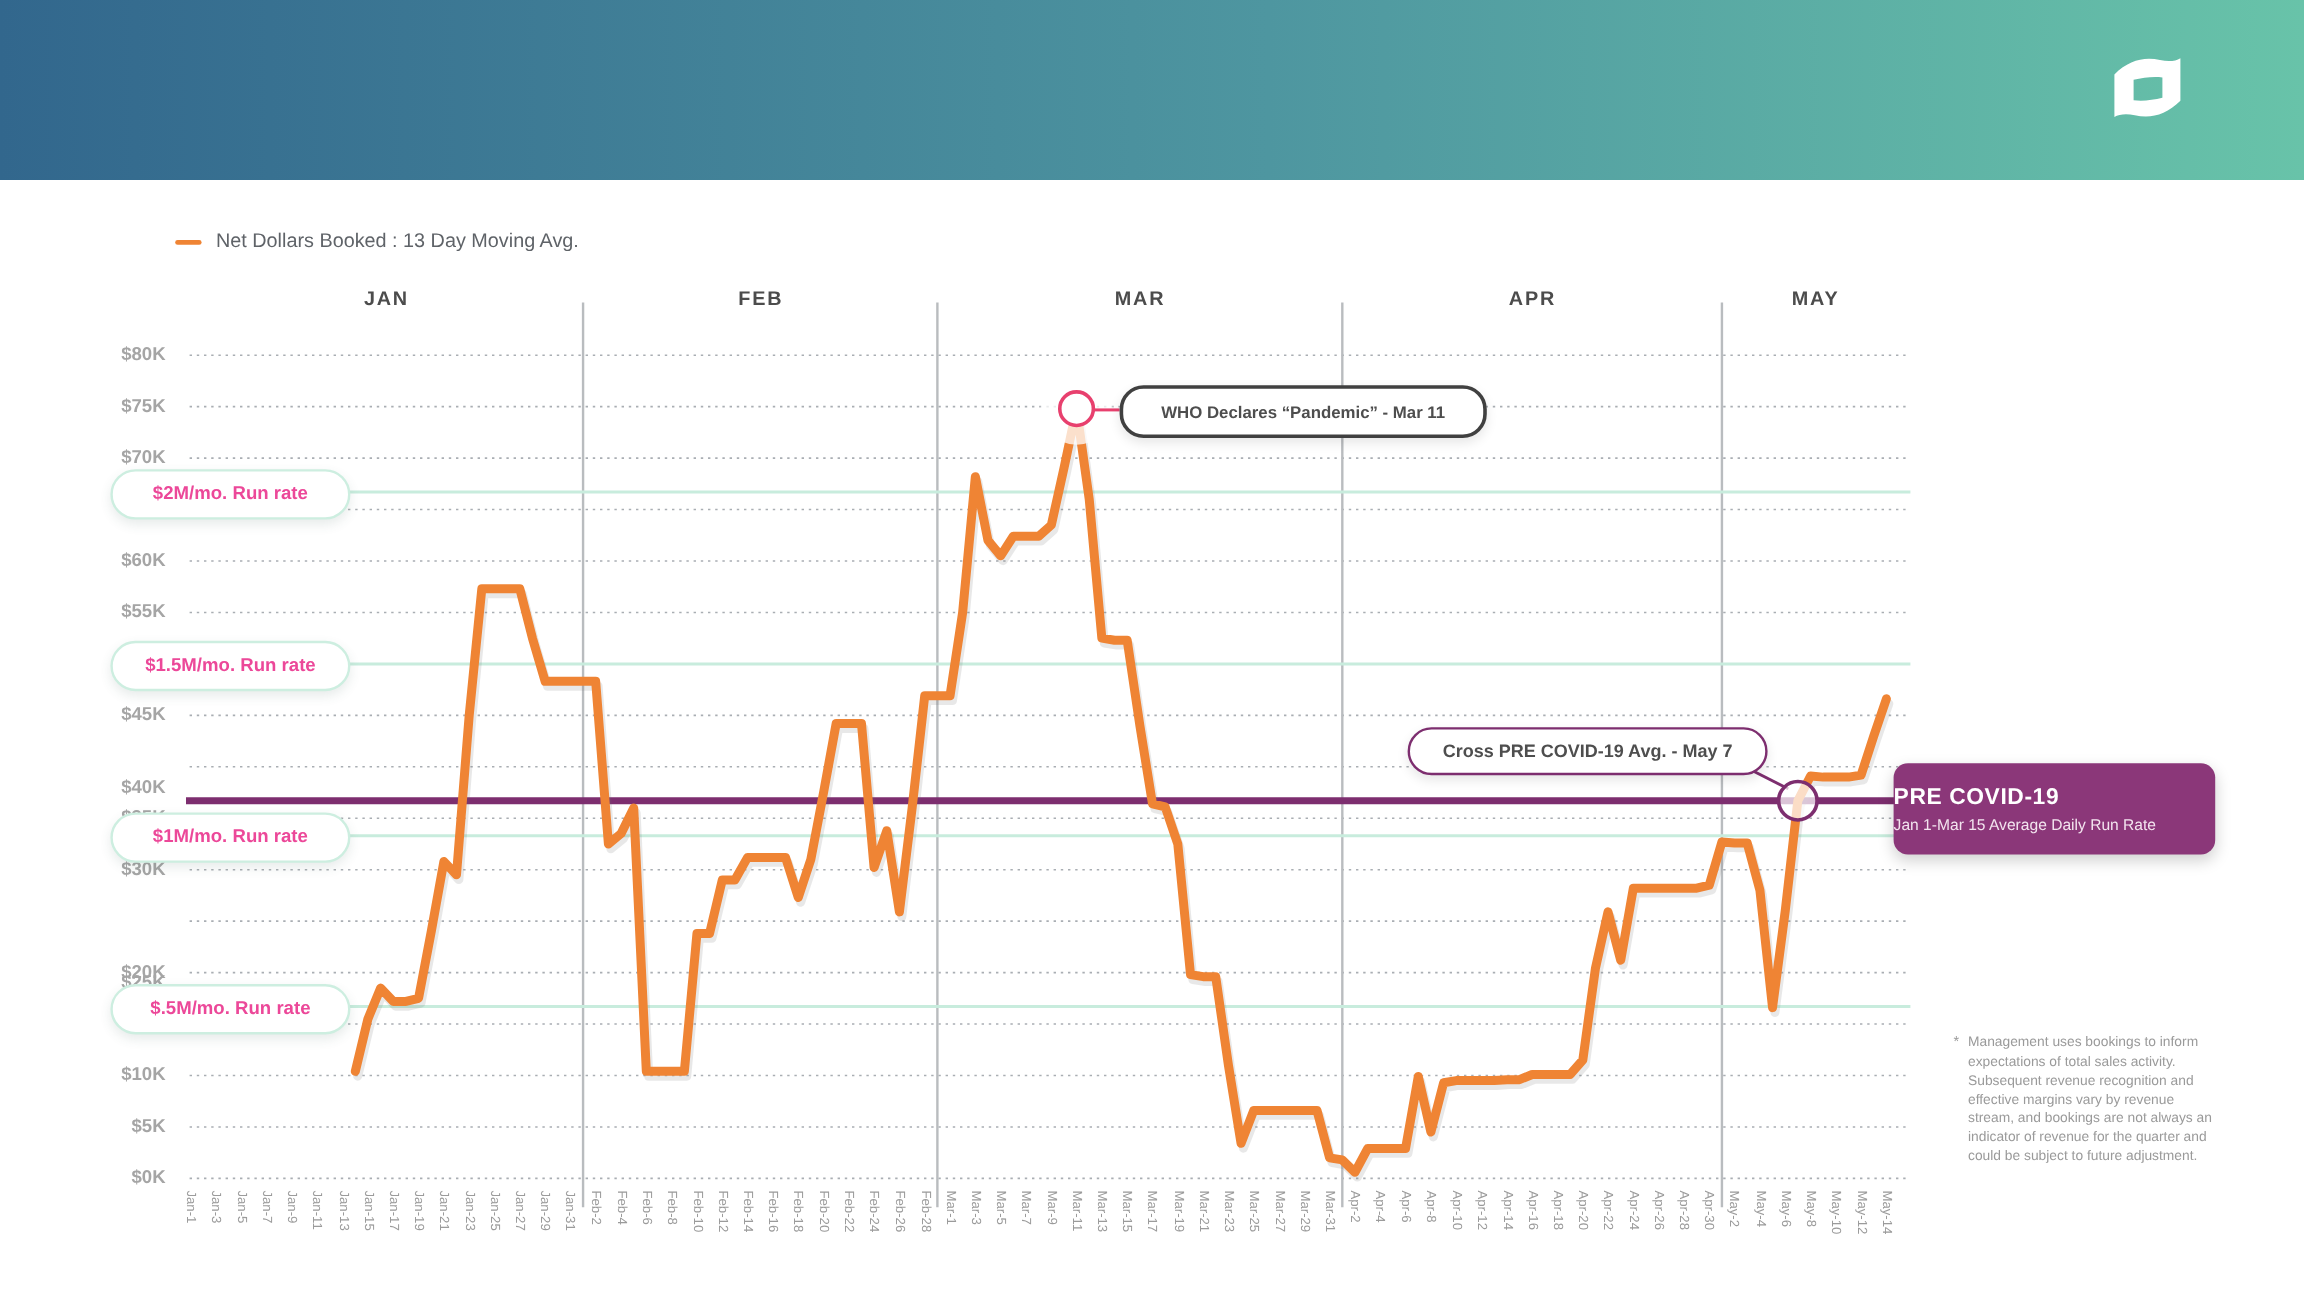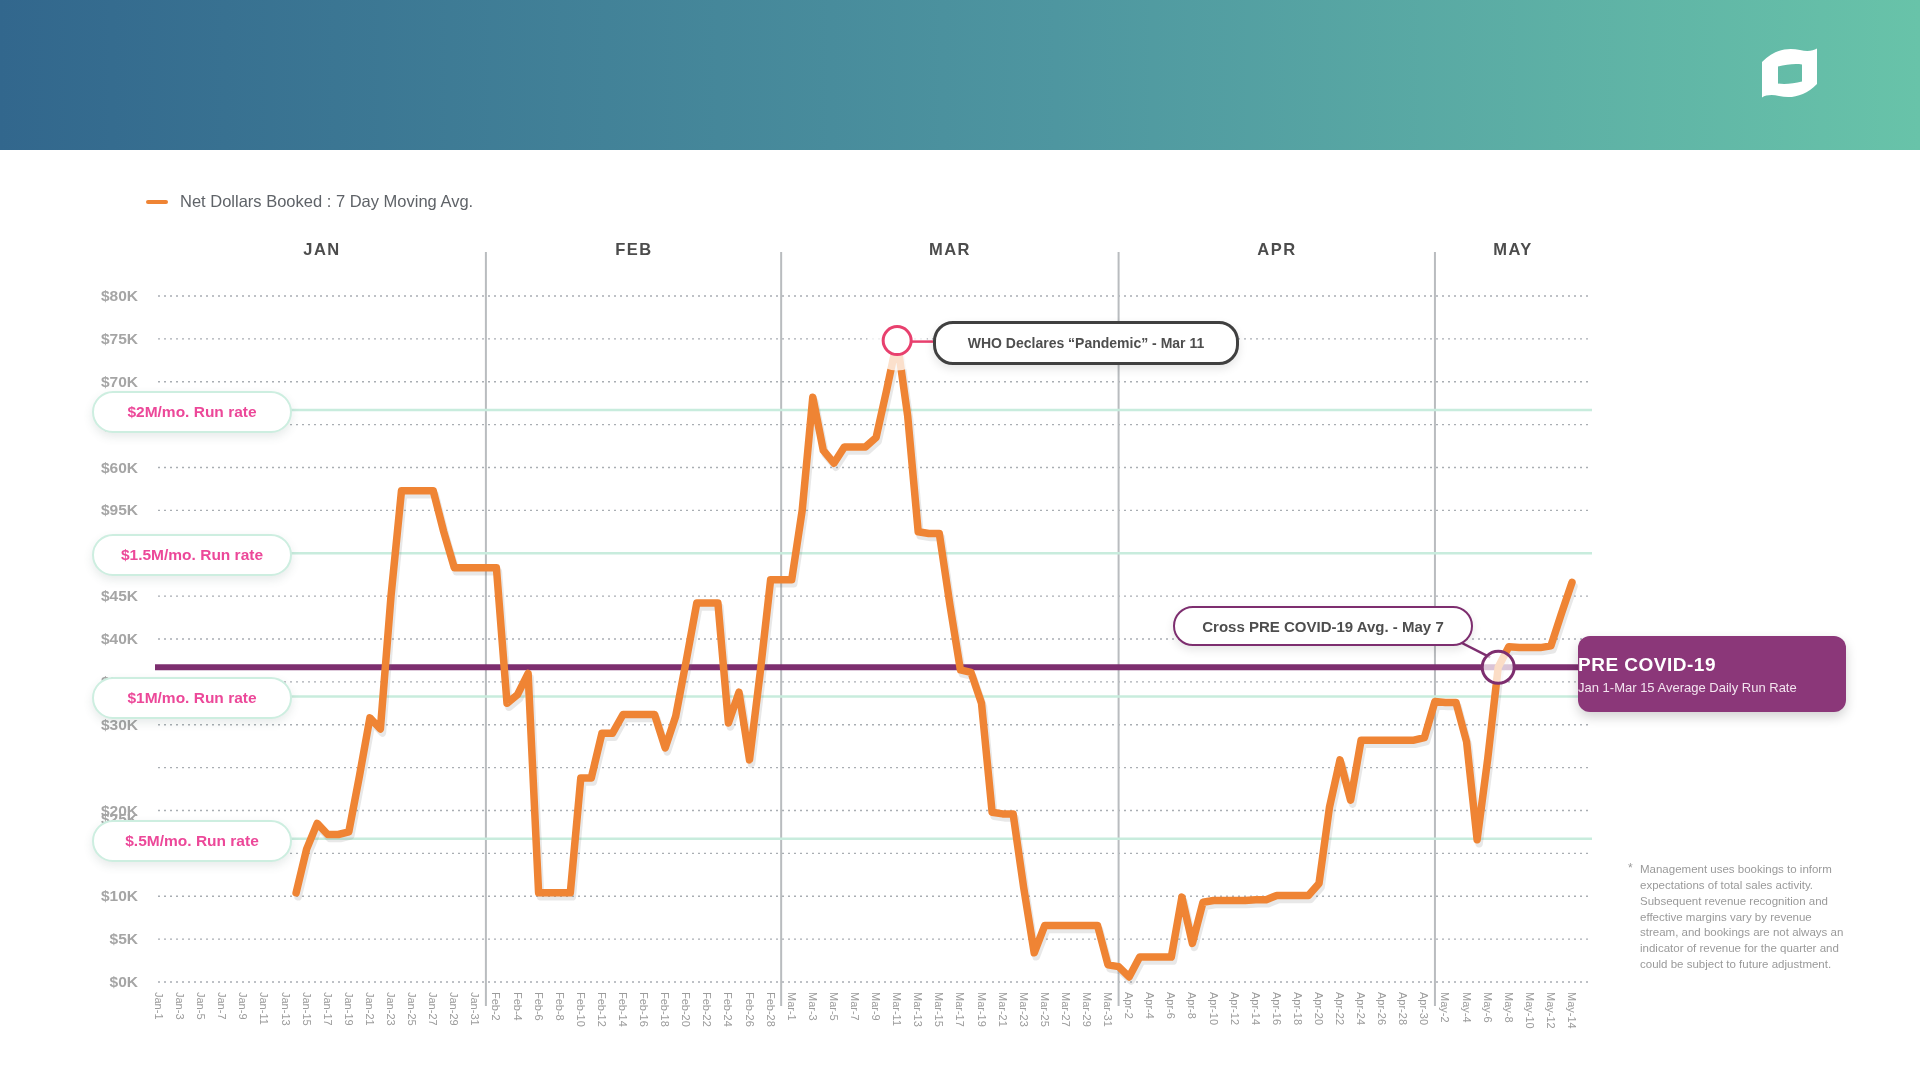--- a/index.html
+++ b/index.html
@@ -50,21 +50,21 @@
 <div class="header">
   <svg class="logo" viewBox="0 0 62 58">
     <path fill="#ffffff" fill-rule="evenodd" d="M4,18 C16,6 29,3 42,6 C49,7.6 55,7 59,4.5
       L59,40 C47,52 34,55 21,52 C14,50.4 8,51 4,53.5 Z
       M20,22.5 C28,20.5 37,19.5 44,20.5 L44,37.5 C36,39.5 27,40.5 20,39.5 Z"></path>
   </svg>
 </div>
 
 <div class="legend">
   <span class="legend-dash" id="legend-dash" style="background: rgb(239, 132, 52);"></span>
-  <span class="legend-label">Net Dollars Booked : 7 Day Moving Avg.</span>
+  <span class="legend-label">Net Dollars Booked : 13 Day Moving Avg.</span>
 </div>
 
 <svg id="chart-svg" viewBox="0 0 1920 1080">
     <line x1="158" y1="296" x2="1592" y2="296" stroke="#9ba0a6" stroke-width="1.3" stroke-dasharray="2 4" opacity="0.85"></line>
     <line x1="158" y1="338.875" x2="1592" y2="338.875" stroke="#9ba0a6" stroke-width="1.3" stroke-dasharray="2 4" opacity="0.85"></line>
     <line x1="158" y1="381.75" x2="1592" y2="381.75" stroke="#9ba0a6" stroke-width="1.3" stroke-dasharray="2 4" opacity="0.85"></line>
     <line x1="158" y1="424.625" x2="1592" y2="424.625" stroke="#9ba0a6" stroke-width="1.3" stroke-dasharray="2 4" opacity="0.85"></line>
     <line x1="158" y1="467.5" x2="1592" y2="467.5" stroke="#9ba0a6" stroke-width="1.3" stroke-dasharray="2 4" opacity="0.85"></line>
     <line x1="158" y1="510.37500000000006" x2="1592" y2="510.37500000000006" stroke="#9ba0a6" stroke-width="1.3" stroke-dasharray="2 4" opacity="0.85"></line>
     <line x1="158" y1="553.25" x2="1592" y2="553.25" stroke="#9ba0a6" stroke-width="1.3" stroke-dasharray="2 4" opacity="0.85"></line>
@@ -99,24 +99,24 @@
     <div class="month-label" style="left: 322px;">JAN</div>
     <div class="month-label" style="left: 634px;">FEB</div>
     <div class="month-label" style="left: 950px;">MAR</div>
     <div class="month-label" style="left: 1277px;">APR</div>
     <div class="month-label" style="left: 1513px;">MAY</div>
     <div class="ylab" style="top: 287px;">$80K</div>
     <div class="ylab" style="top: 329.875px;">$75K</div>
     <div class="ylab" style="top: 372.75px;">$70K</div>
     <div class="ylab" style="top: 415.625px;">$65K</div>
     <div class="ylab" style="top: 458.5px;">$60K</div>
-    <div class="ylab" style="top: 501.375px;">$95K</div>
+    <div class="ylab" style="top: 501.375px;">$55K</div>
     <div class="ylab" style="top: 544.25px;">$50K</div>
     <div class="ylab" style="top: 587.125px;">$45K</div>
-    <div class="ylab" style="top: 630px;">$40K</div>
+    <div class="ylab" style="top: 648px;">$40K</div>
     <div class="ylab" style="top: 672.875px;">$35K</div>
     <div class="ylab" style="top: 715.75px;">$30K</div>
     <div class="ylab" style="top: 786px; margin-top: 24px;">$25K</div>
     <div class="ylab" style="top: 801.5px;">$20K</div>
     <div class="ylab" style="top: 844.375px;">$15K</div>
     <div class="ylab" style="top: 887.25px;">$10K</div>
     <div class="ylab" style="top: 930.125px;">$5K</div>
     <div class="ylab" style="top: 973px;">$0K</div>
     <div class="xtick" style="left: 165px; top: 992px;">Jan-1</div>
     <div class="xtick" style="left: 186.09px; top: 992px;">Jan-3</div>

